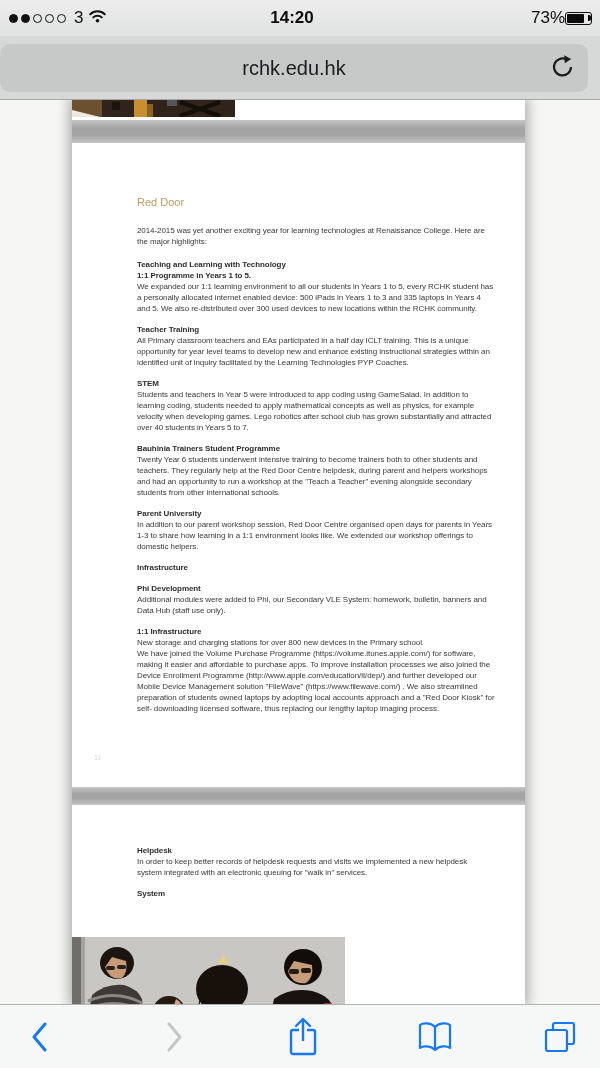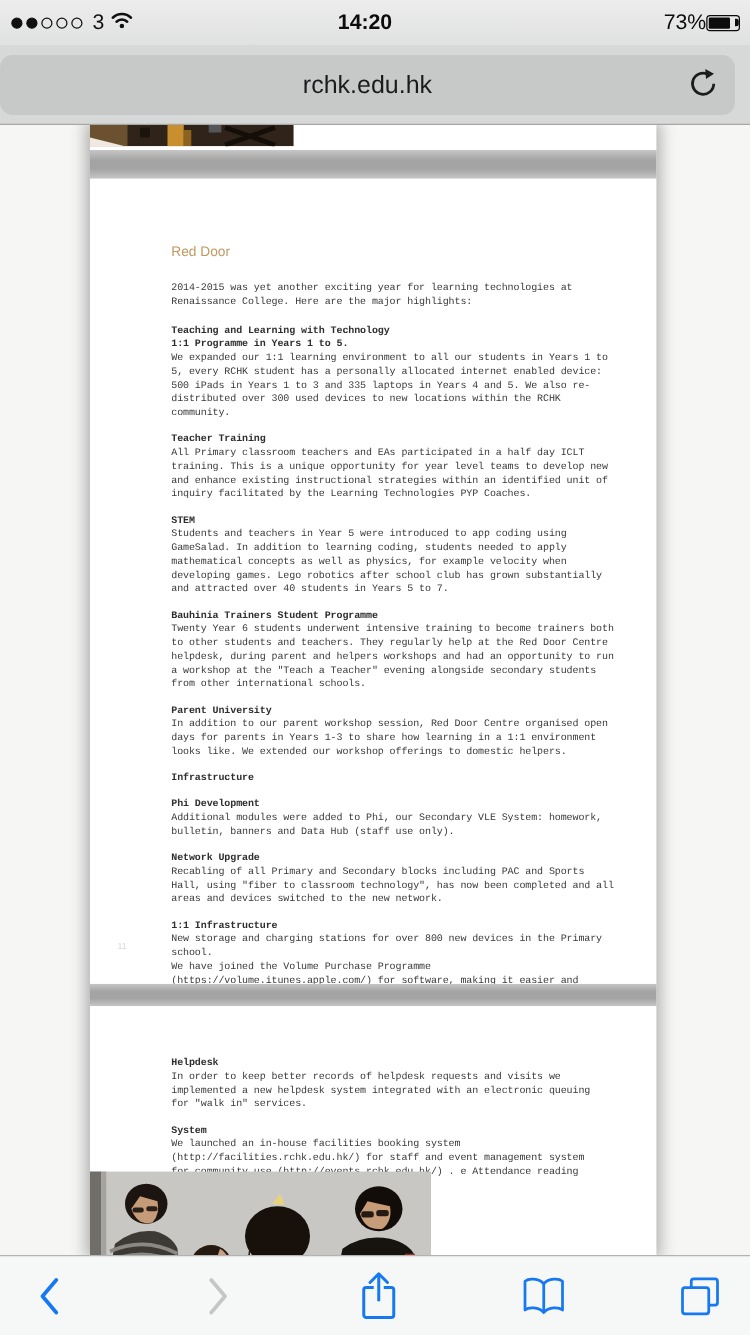--- a/index.html
+++ b/index.html
@@ -52,21 +52,21 @@
   .page-prev{ height:20px; }
   .prev-photo{ position:absolute; left:0; top:0; width:163px; height:17px; }
   .page-gap{ height:23px; background:linear-gradient(#c6c6c6,#a4a4a4 35%,#a4a4a4 65%,#c6c6c6); }
   .page-gap.gap2{ height:18px; }
   .page1{ height:644px; padding:40px 30px 0 65px; }
   .page2{ height:199px; padding:40px 43px 0 65px; }
 
   .doc-title{ font-size:11px; font-weight:400; color:#bf9a61; margin-bottom:17px;margin-top:13px; }
   .doc p, .doc h4{
     font-size:8px; line-height:11px; letter-spacing:-0.08px;
-    color:#3a3a3a; font-weight:400;font-family:Liberation Mono, monospace;
+    color:#3a3a3a; font-weight:400;
   }
   .doc h4{ font-weight:700; color:#2e2e2e; }
   .intro{ margin-bottom:12px; }
   .sec{ margin-bottom:10px; }
   .pagenum{ position:absolute; left:22px; bottom:26px; font-size:7px; color:#d9d9d9; }
 
   .students-photo{ position:absolute; left:0; top:132px; width:273px; height:67px; overflow:hidden; }
 
   
   .bottom-toolbar{
@@ -172,44 +172,39 @@
 
         <div class="sec">
           <h4>Infrastructure</h4>
         </div>
 
         <div class="sec">
           <h4>Phi Development</h4>
           <p>Additional modules were added to Phi,  our Secondary VLE System: homework, bulletin, banners and Data Hub (staff use only).</p>
         </div>
 
-        <div class="sec">
-          <h4>Network Upgrade</h4>
-          <p>Recabling of all Primary and Secondary blocks including PAC and Sports Hall, using "fiber to classroom technology", has now been completed and all areas and devices switched to the new network.</p>
-        </div>
 
         <div class="sec">
           <h4>1:1 Infrastructure</h4>
           <p>New storage and charging stations for over 800 new devices in the Primary school.</p>
           <p>We have joined the Volume Purchase Programme (https://volume.itunes.apple.com/)  for software, making it easier and affordable to purchase apps. To improve installation processes we also joined the Device Enrollment Programme (http://www.apple.com/education/it/dep/) and further developed our Mobile Device Management solution "FileWave" (https://www.filewave.com/) . We also streamlined preparation of students owned laptops by adopting local accounts approach and a "Red Door Kiosk" for self- downloading licensed software, thus replacing our lengthy laptop imaging process.</p>
         </div>
 
         <div class="pagenum">11</div>
       </div>
 
       <div class="page-gap gap2"></div>
 
       <div class="page page2">
         <div class="sec">
           <h4>Helpdesk</h4>
           <p>In order to keep better records of helpdesk requests and visits we implemented a new helpdesk system integrated with an electronic queuing for "walk in" services.</p>
         </div>
         <div class="sec">
           <h4>System</h4>
-          <p>We launched an in-house facilities booking system (http://facilities.rchk.edu.hk/)  for  staff and event management system for community use (http://events.rchk.edu.hk/) . e Attendance reading system for 1000 Secondary students.</p>
         </div>
 
         <div class="students-photo">
           <svg width="273" height="90" viewBox="0 0 273 90" preserveAspectRatio="none">
             <rect width="273" height="90" fill="#c9c7c3"></rect>
             <rect x="0" y="0" width="9" height="90" fill="#716e6a"></rect>
             <rect x="9" y="0" width="4" height="90" fill="#a5a3a0"></rect>
 
             <ellipse cx="45" cy="26" rx="17" ry="16" fill="#1c1410"></ellipse>
             <path d="M33 30 Q38 44 50 41 Q56 35 54 24 L40 20 Z" fill="#c69b78"></path>

